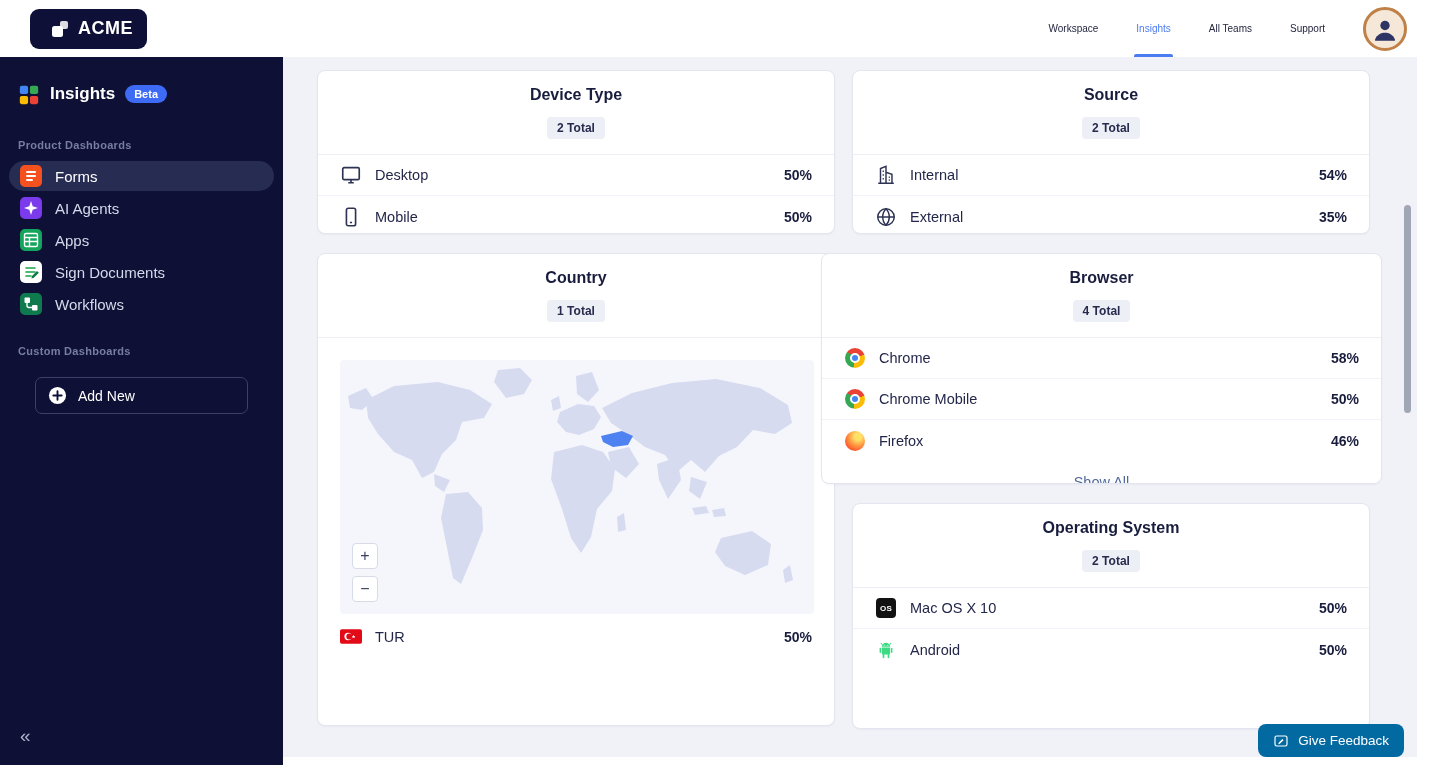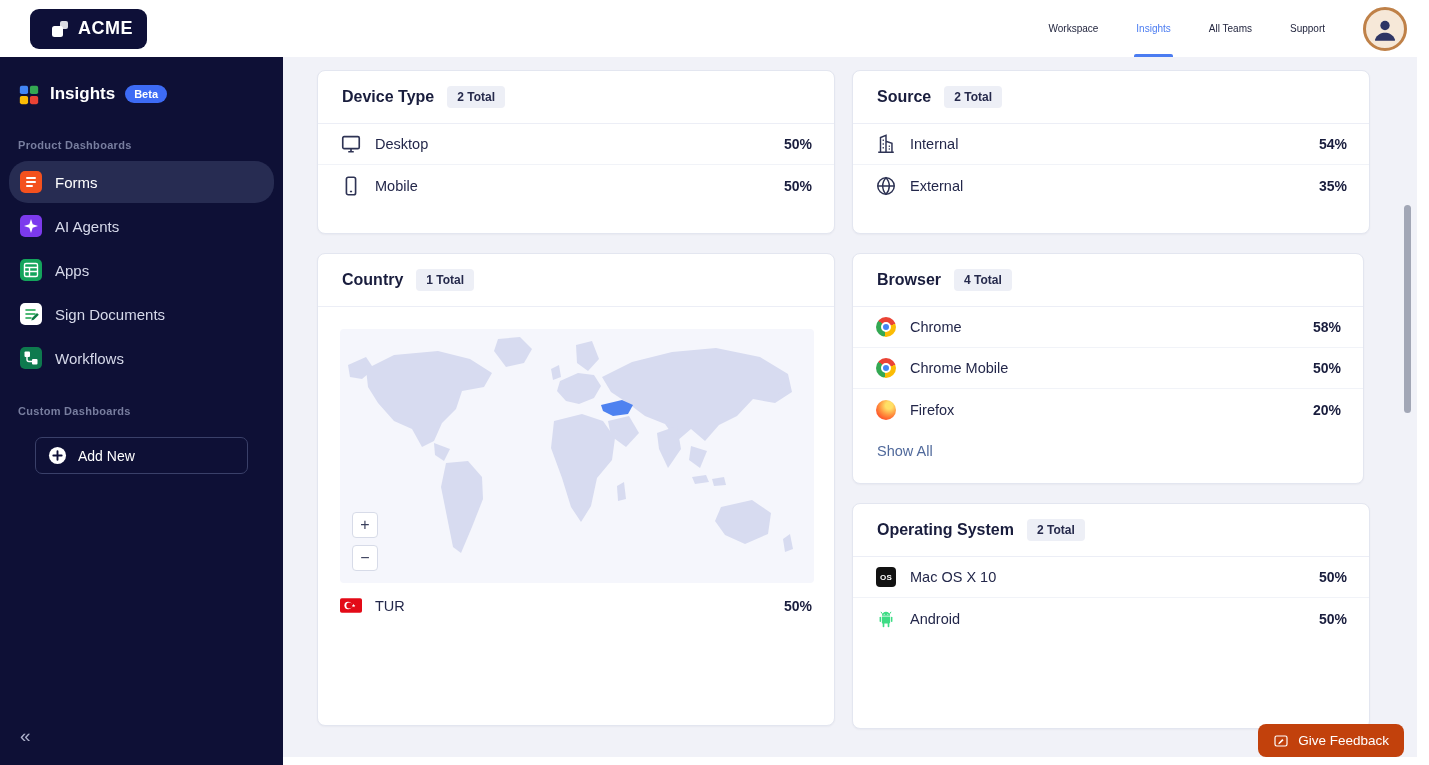--- a/index.html
+++ b/index.html
@@ -18,36 +18,36 @@
   .nav-item.active { color:#4b7cf1; }
   .nav-item.active::after { content:""; position:absolute; left:-2px; right:-2px; bottom:0; height:3px; background:#4b7cf1; border-radius:2px 2px 0 0; }
   .avatar { width:44px; height:44px; border-radius:50%; background:#f6e8d8; border:3px solid #bf8148; display:flex; align-items:center; justify-content:center; cursor:pointer; overflow:hidden; }
 
   
   .sidebar { position:absolute; top:57px; left:0; width:283px; bottom:0; background:#0e1036; }
   .sb-brand { display:flex; align-items:center; gap:10px; padding:26px 18px 22px; }
   .sb-title { color:#fff; font-size:17px; font-weight:700; }
   .beta-badge { background:#3d6bf5; color:#fff; font-size:11px; font-weight:600; padding:3px 9px; border-radius:10px; }
   .sb-label { color:#787e9f; font-size:11px; font-weight:700; padding:12px 18px 8px; letter-spacing:.3px; }
-  .sb-item { display:flex; align-items:center; gap:13px; margin:2px 9px; padding:10px 11px; border-radius:19px; color:#d6d9ea; font-size:15px; cursor:pointer; }
+  .sb-item { display:flex; align-items:center; gap:13px; margin:2px 9px; padding:4px 11px; border-radius:19px; color:#d6d9ea; font-size:15px; cursor:pointer; }
   .sb-item.active { background:#272c52; color:#fff; }
   .sb-icon { width:22px; height:22px; flex:none; display:flex; }
   .add-new { margin:12px 35px 0; border:1px solid #3a4069; border-radius:7px; display:flex; align-items:center; gap:11px; padding:8px 12px; color:#fff; font-size:14px; cursor:pointer; }
   .collapse-btn { position:absolute; bottom:18px; left:20px; color:#aeb2cc; font-size:19px; cursor:pointer; }
 
   
   .main { position:absolute; top:57px; left:283px; width:1134px; bottom:8px; background:#f1f2f8; }
   .card { position:absolute; background:#fff; border:1px solid #e3e6f0; border-radius:8px; box-shadow:0 1px 2px rgba(20,24,60,.04); overflow:hidden; }
   #card-device  { left:34px;  top:13px;  width:518px; height:164px; }
   #card-source  { left:569px; top:13px;  width:518px; height:164px; }
   #card-country { left:34px;  top:196px; width:518px; height:473px; }
-  #card-browser { left:569px; top:196px; width:512px; height:231px; }
+  #card-browser { left:538px; top:196px; width:561px; height:231px;text-align:center; }
   #card-os      { left:569px; top:446px; width:518px; height:226px; }
 
-  .card-head { display:flex; align-items:center; gap:13px; padding:15px 24px; border-bottom:1px solid #eceef6; }
+  .card-head { display:flex; align-items:center; gap:13px; padding:15px 24px; border-bottom:1px solid #eceef6;flex-direction:column; }
   .card-title { font-size:16px; font-weight:700; color:#191d3d; margin:0; }
   .total-badge { background:#edeff6; color:#262a4c; font-size:12px; font-weight:600; padding:4px 10px; border-radius:4px; }
 
   .row { display:flex; align-items:center; gap:13px; padding:0 22px; height:41px; border-bottom:1px solid #f1f3f8; }
   .row.last { border-bottom:none; }
   .ric { width:22px; height:22px; flex:none; display:flex; align-items:center; justify-content:center; }
   .rlabel { font-size:14.5px; color:#23274a; }
   .rval { margin-left:auto; font-size:14px; font-weight:700; color:#191d3d; }
   .show-all { padding:13px 24px; color:#50699b; font-size:14.5px; cursor:pointer; }
 
@@ -59,21 +59,21 @@
 
   
   .icon-chrome { width:20px; height:20px; border-radius:50%; position:relative;
     background:conic-gradient(from -50deg, #ea4335 0 120deg, #fbbc05 120deg 240deg, #34a853 240deg 360deg); }
   .icon-chrome::after { content:""; position:absolute; inset:5px; background:#4285f4; border:2px solid #fff; border-radius:50%; }
   .icon-firefox { width:20px; height:20px; border-radius:50%;
     background:radial-gradient(circle at 65% 28%, #ffe066 0 18%, #ff9640 48%, #ff5f2e 72%, #d9401c); }
   .icon-macos { width:20px; height:20px; border-radius:4px; background:#121212; color:#fff; font-size:8px; font-weight:700; display:flex; align-items:center; justify-content:center; letter-spacing:.3px; }
 
   
-  .feedback-btn { position:absolute; right:25px; bottom:8px; height:33px; background:#c2410c; border-radius:8px; color:#fff; display:flex; align-items:center; gap:9px; padding:0 15px; font-size:13.5px; cursor:pointer; z-index:40; }
+  .feedback-btn { position:absolute; right:25px; bottom:8px; height:33px; background:#0369a1; border-radius:8px; color:#fff; display:flex; align-items:center; gap:9px; padding:0 15px; font-size:13.5px; cursor:pointer; z-index:40; }
   .scroll-thumb { position:absolute; right:18px; top:205px; width:7px; height:208px; background:#a2a7b6; border-radius:4px; z-index:50; cursor:grab; }
 </style>
 </head>
 <body>
 
 <div class="header">
   <div class="logo-box">
     <span class="sb-icon" style="width:20px;height:20px;">
       <svg width="20" height="20" viewBox="0 0 20 20">
           <rect x="2" y="7" width="11" height="11" rx="2.5" fill="#fff"></rect>
@@ -305,21 +305,21 @@
           <span class="icon-chrome"></span>
         </span>
       <span class="rlabel">Chrome Mobile</span>
       <span class="rval">50%</span>
     </div>
     <div class="row last">
       <span class="ric">
           <span class="icon-firefox"></span>
         </span>
       <span class="rlabel">Firefox</span>
-      <span class="rval">20%</span>
+      <span class="rval">46%</span>
     </div>
     <div class="show-all">Show All</div>
   </section>
 
   <section class="card" id="card-os">
     <div class="card-head">
       <h2 class="card-title">Operating System</h2>
       <span class="total-badge">2 Total</span>
     </div>
     <div class="row">

